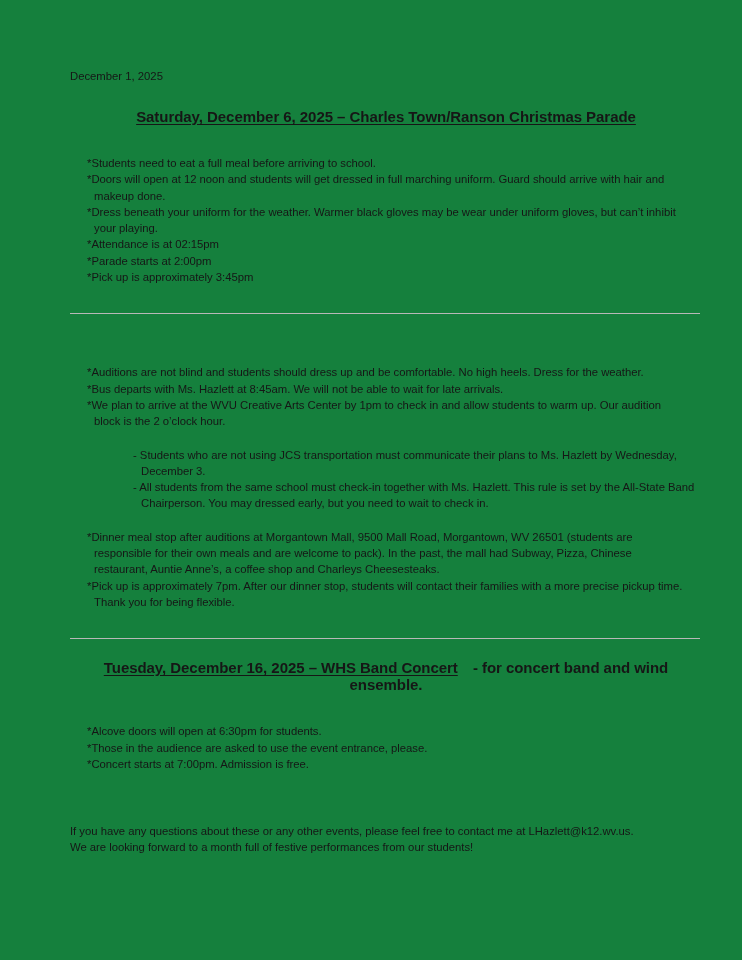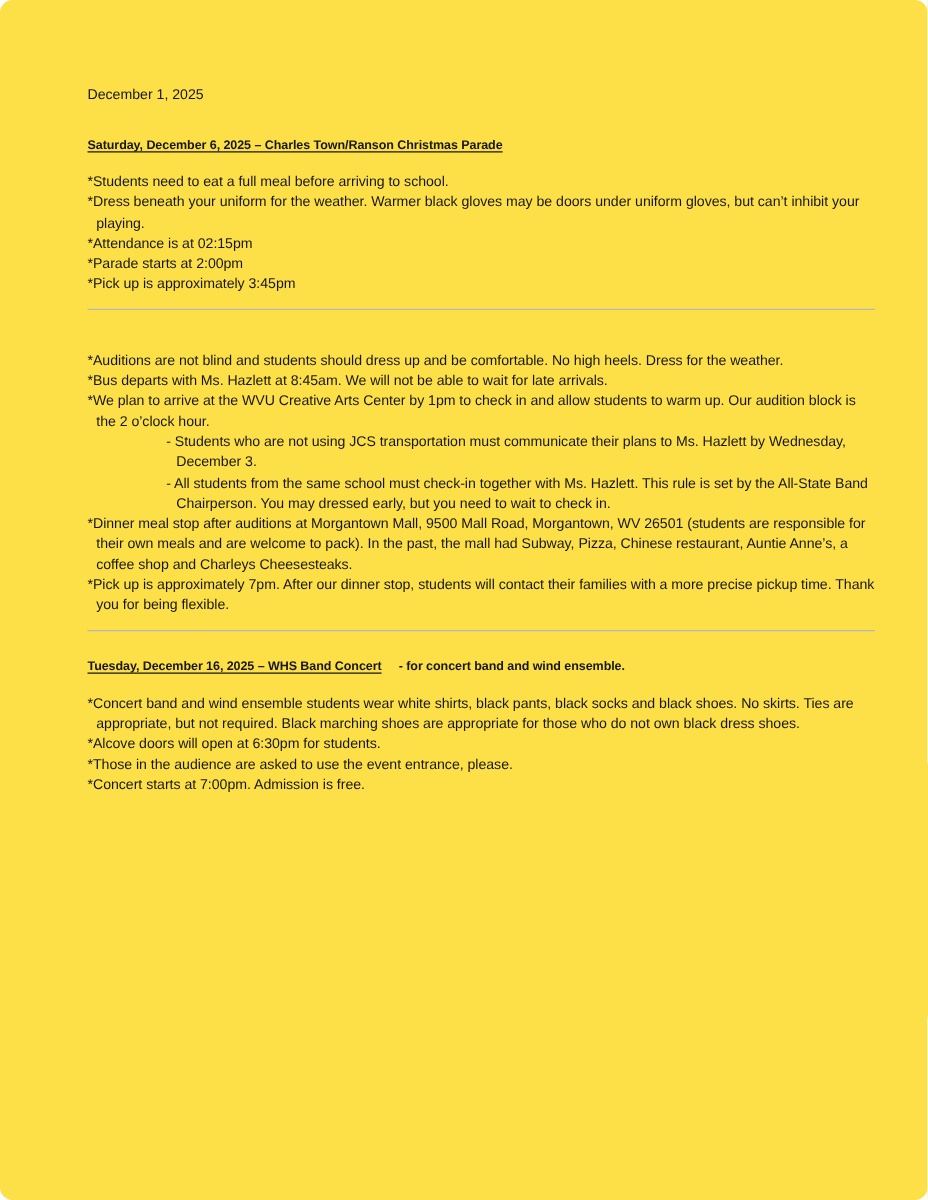--- a/index.html
+++ b/index.html
@@ -12,62 +12,62 @@
     width: 742px;
     height: 960px;
     font-family: "Liberation Sans", sans-serif;
     color: #161616;
     -webkit-font-smoothing: antialiased;
   }
   .page {
     position: relative;
     width: 742px;
     height: 960px;
-    background: #fde047;
+    background: #15803d;
     box-sizing: border-box;
     padding: 0;
     overflow: hidden;
-    border-radius: 10px;
   }
   .content {
     position: absolute;
     left: 70px;
     top: 68px;
     width: 632px;
   }
 
   
   .doc-date {
     font-size: 11.3px;
     line-height: 16px;
     margin: 0 0 0 0;
   }
 
   .section {
     margin: 0;
   }
 
   .heading {
-    font-size: 10px;
+    font-size: 15px;
     font-weight: bold;
     line-height: 17px;
     margin: 0;
     letter-spacing: -0.05px;
+    text-align: center;
   }
   .heading .u {
     text-decoration: underline;
     text-underline-offset: 2px;
   }
   .heading .nou {
     text-decoration: none;
     padding-left: 11px;
   }
 
   .bullets {
-    margin: 0;
+    margin: 17px;
     padding: 0;
     list-style: none;
   }
   .bullet {
     font-size: 11.3px;
     line-height: 16.3px;
     margin: 0;
     padding-left: 7px;
     text-indent: -7px;
     letter-spacing: -0.02px;
@@ -117,21 +117,22 @@
 
     <div class="sp-24"></div>
 
     <div class="section">
       <p class="heading"><span class="u">Saturday, December 6, 2025 – Charles Town/Ranson Christmas Parade</span></p>
 
       <div class="sp-13"></div>
 
       <ul class="bullets">
         <li class="bullet">*Students need to eat a full meal before arriving to school.</li>
-        <li class="bullet">*Dress beneath your uniform for the weather.  Warmer black gloves may be doors under uniform gloves, but can’t inhibit your playing.</li>
+        <li class="bullet">*Doors will open at 12 noon and students will get dressed in full marching uniform. Guard should arrive with hair and makeup done.</li>
+        <li class="bullet">*Dress beneath your uniform for the weather.  Warmer black gloves may be wear under uniform gloves, but can’t inhibit your playing.</li>
         <li class="bullet">*Attendance is at 02:15pm</li>
         <li class="bullet">*Parade starts at 2:00pm</li>
         <li class="bullet">*Pick up is approximately 3:45pm</li>
       </ul>
     </div>
 
     <div class="sp-11"></div>
     <hr class="divider">
     <div class="sp-20"></div>
 
@@ -159,24 +160,27 @@
     <div class="sp-11"></div>
     <hr class="divider">
     <div class="sp-20"></div>
 
     <div class="section">
       <p class="heading"><span class="u">Tuesday, December 16, 2025 – WHS Band Concert</span><span class="nou"> - for concert band and wind ensemble.</span></p>
 
       <div class="sp-13"></div>
 
       <ul class="bullets">
-        <li class="bullet">*Concert band and wind ensemble students wear white shirts, black pants, black socks and black shoes.  No skirts. Ties are appropriate, but not required.  Black marching shoes are appropriate for those who do not own black dress shoes.</li>
         <li class="bullet">*Alcove doors will open at 6:30pm for students.</li>
         <li class="bullet">*Those in the audience are asked to use the event entrance, please.</li>
         <li class="bullet">*Concert starts at 7:00pm.  Admission is free.</li>
       </ul>
     </div>
 
     <div class="sp-34"></div>
 
+    <div class="section">
+      <p class="para">If you have any questions about these or any other events, please feel free to contact me at LHazlett@k12.wv.us.</p>
+      <p class="para">We are looking forward to a month full of festive performances from our students!</p>
+    </div>
 
   </div>
 </div>
 
 </body></html>

